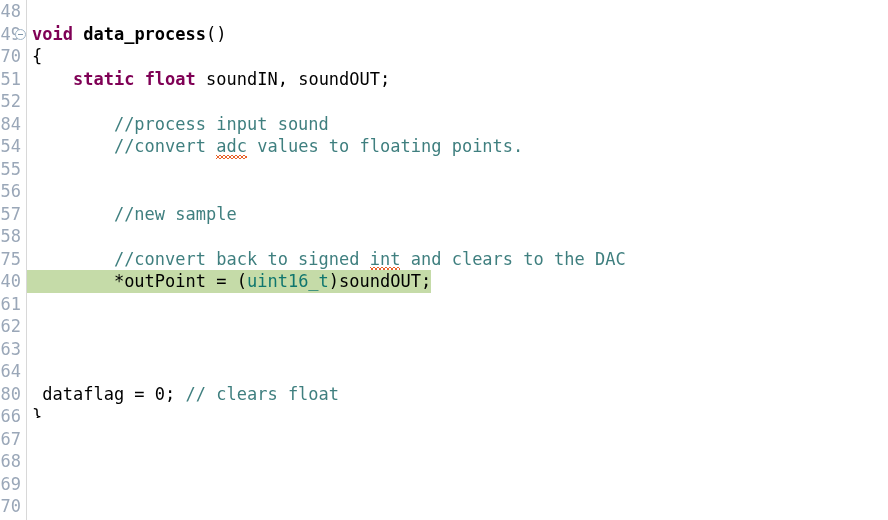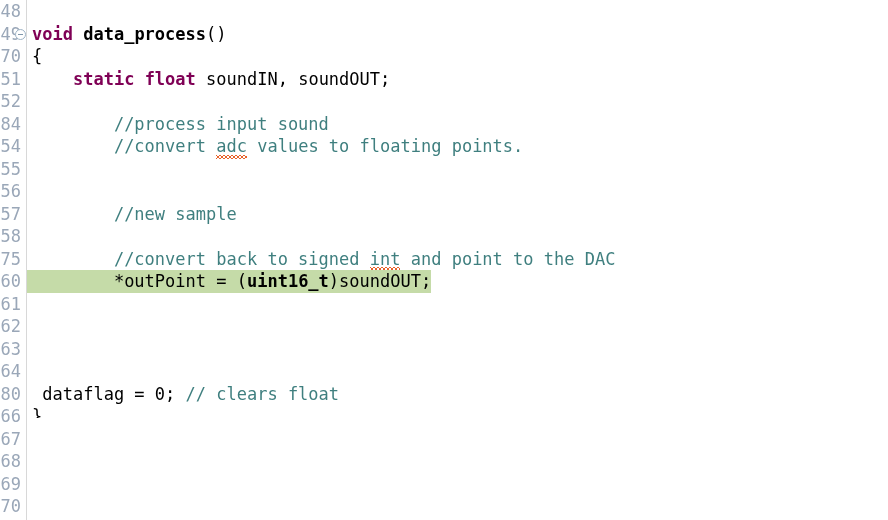--- a/index.html
+++ b/index.html
@@ -106,21 +106,21 @@
   }
   .line .hl {
     background: #c5dba8;
     padding: 1px 0 2px 0;
   }
 
   
   .kw      { color: #7f0055; font-weight: bold; }
   .fn      { color: #000000; font-weight: bold; }
   .cmt     { color: #3f7f7f; }
-  .type    { color: #000000; font-weight: bold; }
+  .type    { color: #0f766e; }
   .plain   { color: #000000; }
 
   
   .sq {
     position: relative;
     display: inline-block;
   }
   .sq::after {
     content: "";
     position: absolute;
@@ -147,21 +147,21 @@
         <div class="ln">70</div>
         <div class="ln">51</div>
         <div class="ln">52</div>
         <div class="ln">84</div>
         <div class="ln">54</div>
         <div class="ln">55</div>
         <div class="ln">56</div>
         <div class="ln">57</div>
         <div class="ln">58</div>
         <div class="ln">75</div>
-        <div class="ln">60</div>
+        <div class="ln">40</div>
         <div class="ln">61</div>
         <div class="ln">62</div>
         <div class="ln">63</div>
         <div class="ln">64</div>
         <div class="ln">80</div>
         <div class="ln">66</div>
         <div class="ln">67</div>
         <div class="ln">68</div>
         <div class="ln">69</div>
         <div class="ln">70</div>
@@ -178,21 +178,21 @@
       <div class="line"><span class="kw">void</span><span class="plain"> </span><span class="fn">data_process</span><span class="plain">()</span></div>
       <div class="line"><span class="plain">{</span></div>
       <div class="line"><span class="plain">    </span><span class="kw">static</span><span class="plain"> </span><span class="kw">float</span><span class="plain"> soundIN, soundOUT;</span></div>
       <div class="line">&nbsp;</div>
       <div class="line"><span class="plain">        </span><span class="cmt">//process input sound</span></div>
       <div class="line"><span class="plain">        </span><span class="cmt">//convert </span><span class="cmt sq">adc</span><span class="cmt"> values to floating points.</span></div>
       <div class="line">&nbsp;</div>
       <div class="line">&nbsp;</div>
       <div class="line"><span class="plain">        </span><span class="cmt">//new sample</span></div>
       <div class="line">&nbsp;</div>
-      <div class="line"><span class="plain">        </span><span class="cmt">//convert back to signed </span><span class="cmt sq">int</span><span class="cmt"> and point to the DAC</span></div>
+      <div class="line"><span class="plain">        </span><span class="cmt">//convert back to signed </span><span class="cmt sq">int</span><span class="cmt"> and clears to the DAC</span></div>
       <div class="line" style="padding-left: 0px;"><span class="hl" style="padding-left: 5px;"><span class="plain">        </span><span class="plain">*outPoint = (</span><span class="type">uint16_t</span><span class="plain">)soundOUT;</span></span></div>
       <div class="line">&nbsp;</div>
       <div class="line">&nbsp;</div>
       <div class="line">&nbsp;</div>
       <div class="line">&nbsp;</div>
       <div class="line"><span class="plain"> dataflag = 0; </span><span class="cmt">// clears float</span></div>
       <div class="line"><span class="plain">}</span></div>
       <div class="line">&nbsp;</div>
       <div class="line">&nbsp;</div>
     </div>

